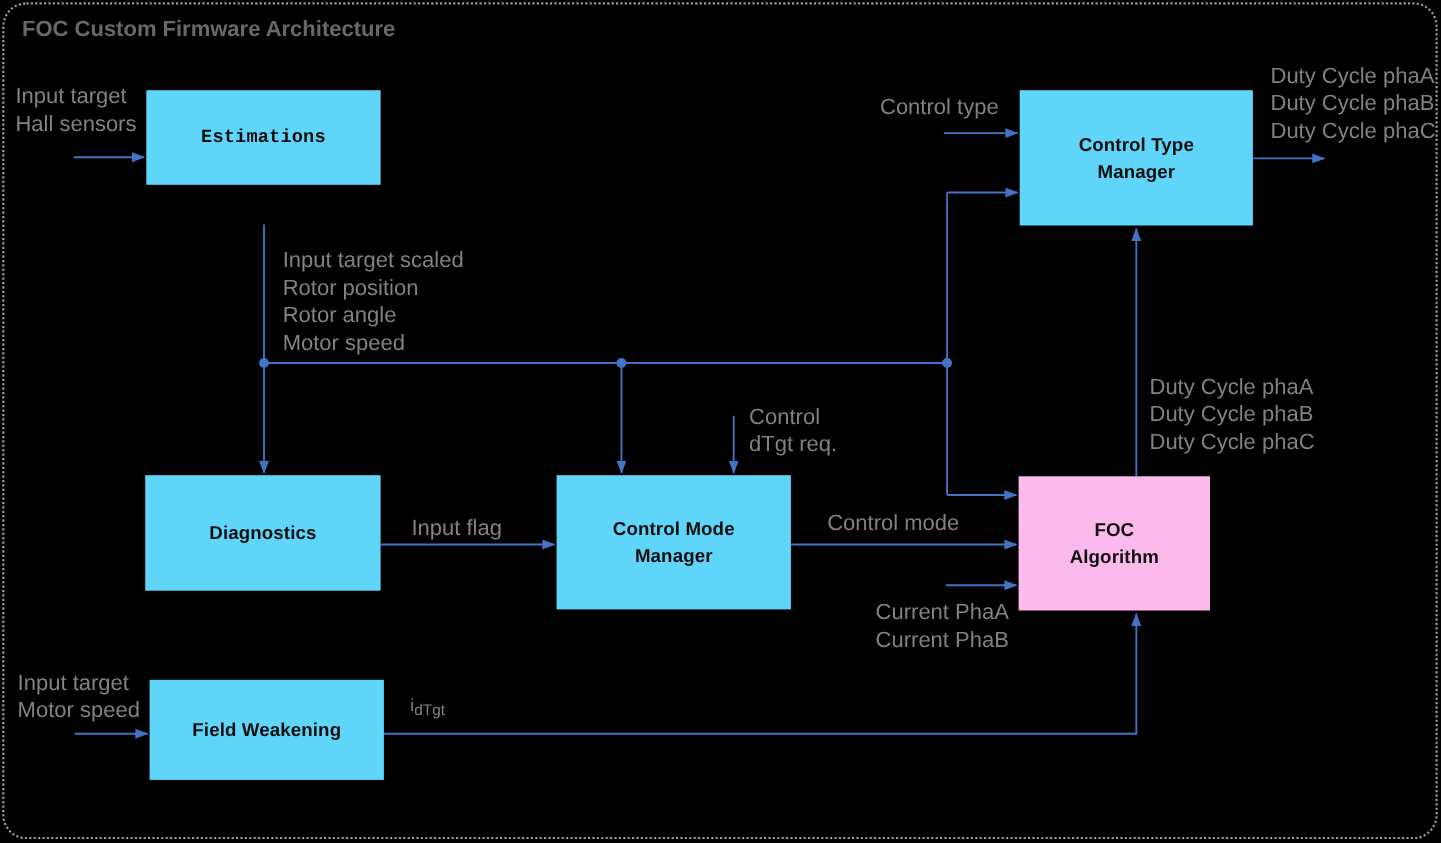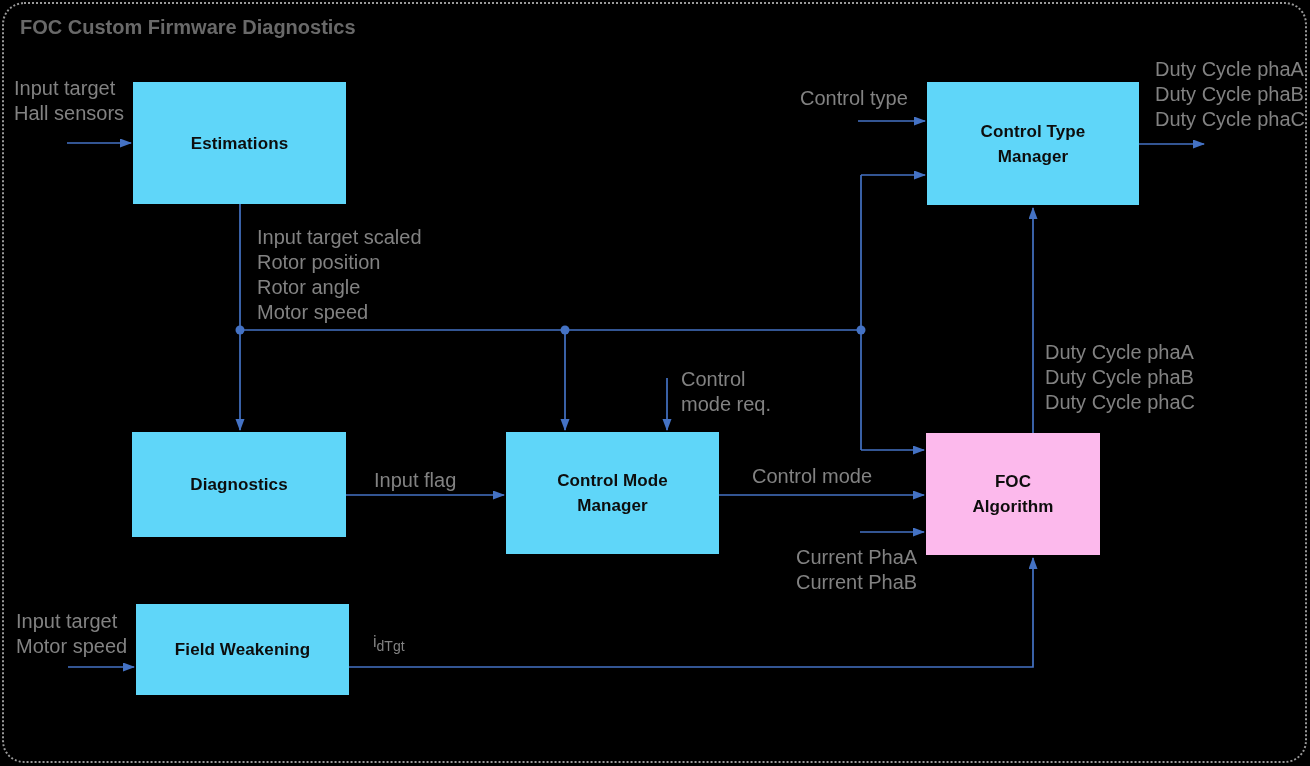--- a/index.html
+++ b/index.html
@@ -25,26 +25,26 @@
     white-space:pre-line;line-height:25px;letter-spacing:.1px;
   }
   .cyan{background:var(--block-cyan,#5FD6F9);}
   .pink{background:var(--block-pink,#FCB9EC);}
   .glabel{
     position:absolute;color:var(--label-gray,#828282);
     font-size:20px;line-height:25px;white-space:pre-line;
   }
   #lbl-title{left:20px;top:14px;font-size:20px;font-weight:bold;color:var(--title-gray,#696969);line-height:26px;}
   
-  #blk-est {left:133px;top:82px; width:213px;height:122px;}
+  #blk-est {left:133px;top:82px; width:213px;height:86px;font-family:Liberation Mono, monospace;}
   #blk-ctm {left:927px;top:82px; width:212px;height:123px;}
   #blk-diag{left:132px;top:432px;width:214px;height:105px;}
   #blk-cmm {left:506px;top:432px;width:213px;height:122px;}
   #blk-foc {left:926px;top:433px;width:174px;height:122px;}
-  #blk-fw  {left:136px;top:604px;width:213px;height:91px;text-align:center;}
+  #blk-fw  {left:136px;top:618px;width:213px;height:91px;text-align:center;}
   
   #lbl-est-in   {left:14px;  top:76px;}
   #lbl-est-out  {left:257px; top:225px;}
   #lbl-ctrl-type{left:800px; top:86px;}
   #lbl-ctm-out  {left:1155px;top:57px;}
   #lbl-duty-mid {left:1045px;top:340px;}
   #lbl-cmr      {left:681px; top:367px;}
   #lbl-error    {left:374px; top:468px;}
   #lbl-cmode    {left:752px; top:464px;}
   #lbl-currents {left:796px; top:545px;}
@@ -83,21 +83,21 @@
     <path d="M68,667 L134,667" marker-end="url(#ah)"></path>
     <path d="M349,667 L1033,667 L1033,558" marker-end="url(#ah)"></path>
 
     <g style="fill:var(--connector-blue,#4472C4);stroke:none">
       <circle cx="240" cy="330" r="4.5"></circle>
       <circle cx="565" cy="330" r="4.5"></circle>
       <circle cx="861" cy="330" r="4.5"></circle>
     </g>
   </svg>
 
-  <div class="glabel" id="lbl-title">FOC Custom Firmware Diagnostics</div>
+  <div class="glabel" id="lbl-title">FOC Custom Firmware Architecture</div>
 
   <div class="block cyan" id="blk-est">Estimations</div>
   <div class="block cyan" id="blk-ctm">Control Type
 Manager</div>
   <div class="block cyan" id="blk-diag">Diagnostics</div>
   <div class="block cyan" id="blk-cmm">Control Mode
 Manager</div>
   <div class="block pink" id="blk-foc">FOC
 Algorithm</div>
   <div class="block cyan" id="blk-fw">Field Weakening</div>
@@ -109,21 +109,21 @@
 Rotor angle
 Motor speed</div>
   <div class="glabel" id="lbl-ctrl-type">Control type</div>
   <div class="glabel" id="lbl-ctm-out">Duty Cycle phaA
 Duty Cycle phaB
 Duty Cycle phaC</div>
   <div class="glabel" id="lbl-duty-mid">Duty Cycle phaA
 Duty Cycle phaB
 Duty Cycle phaC</div>
   <div class="glabel" id="lbl-cmr">Control
-mode req.</div>
+dTgt req.</div>
   <div class="glabel" id="lbl-error">Input flag</div>
   <div class="glabel" id="lbl-cmode">Control mode</div>
   <div class="glabel" id="lbl-currents">Current PhaA
 Current PhaB</div>
   <div class="glabel" id="lbl-fw-in">Input target
 Motor speed</div>
   <div class="glabel" id="lbl-idtgt"><span>i</span><sub>dTgt</sub></div>
 
   <div class="frame"></div>
 </div>

